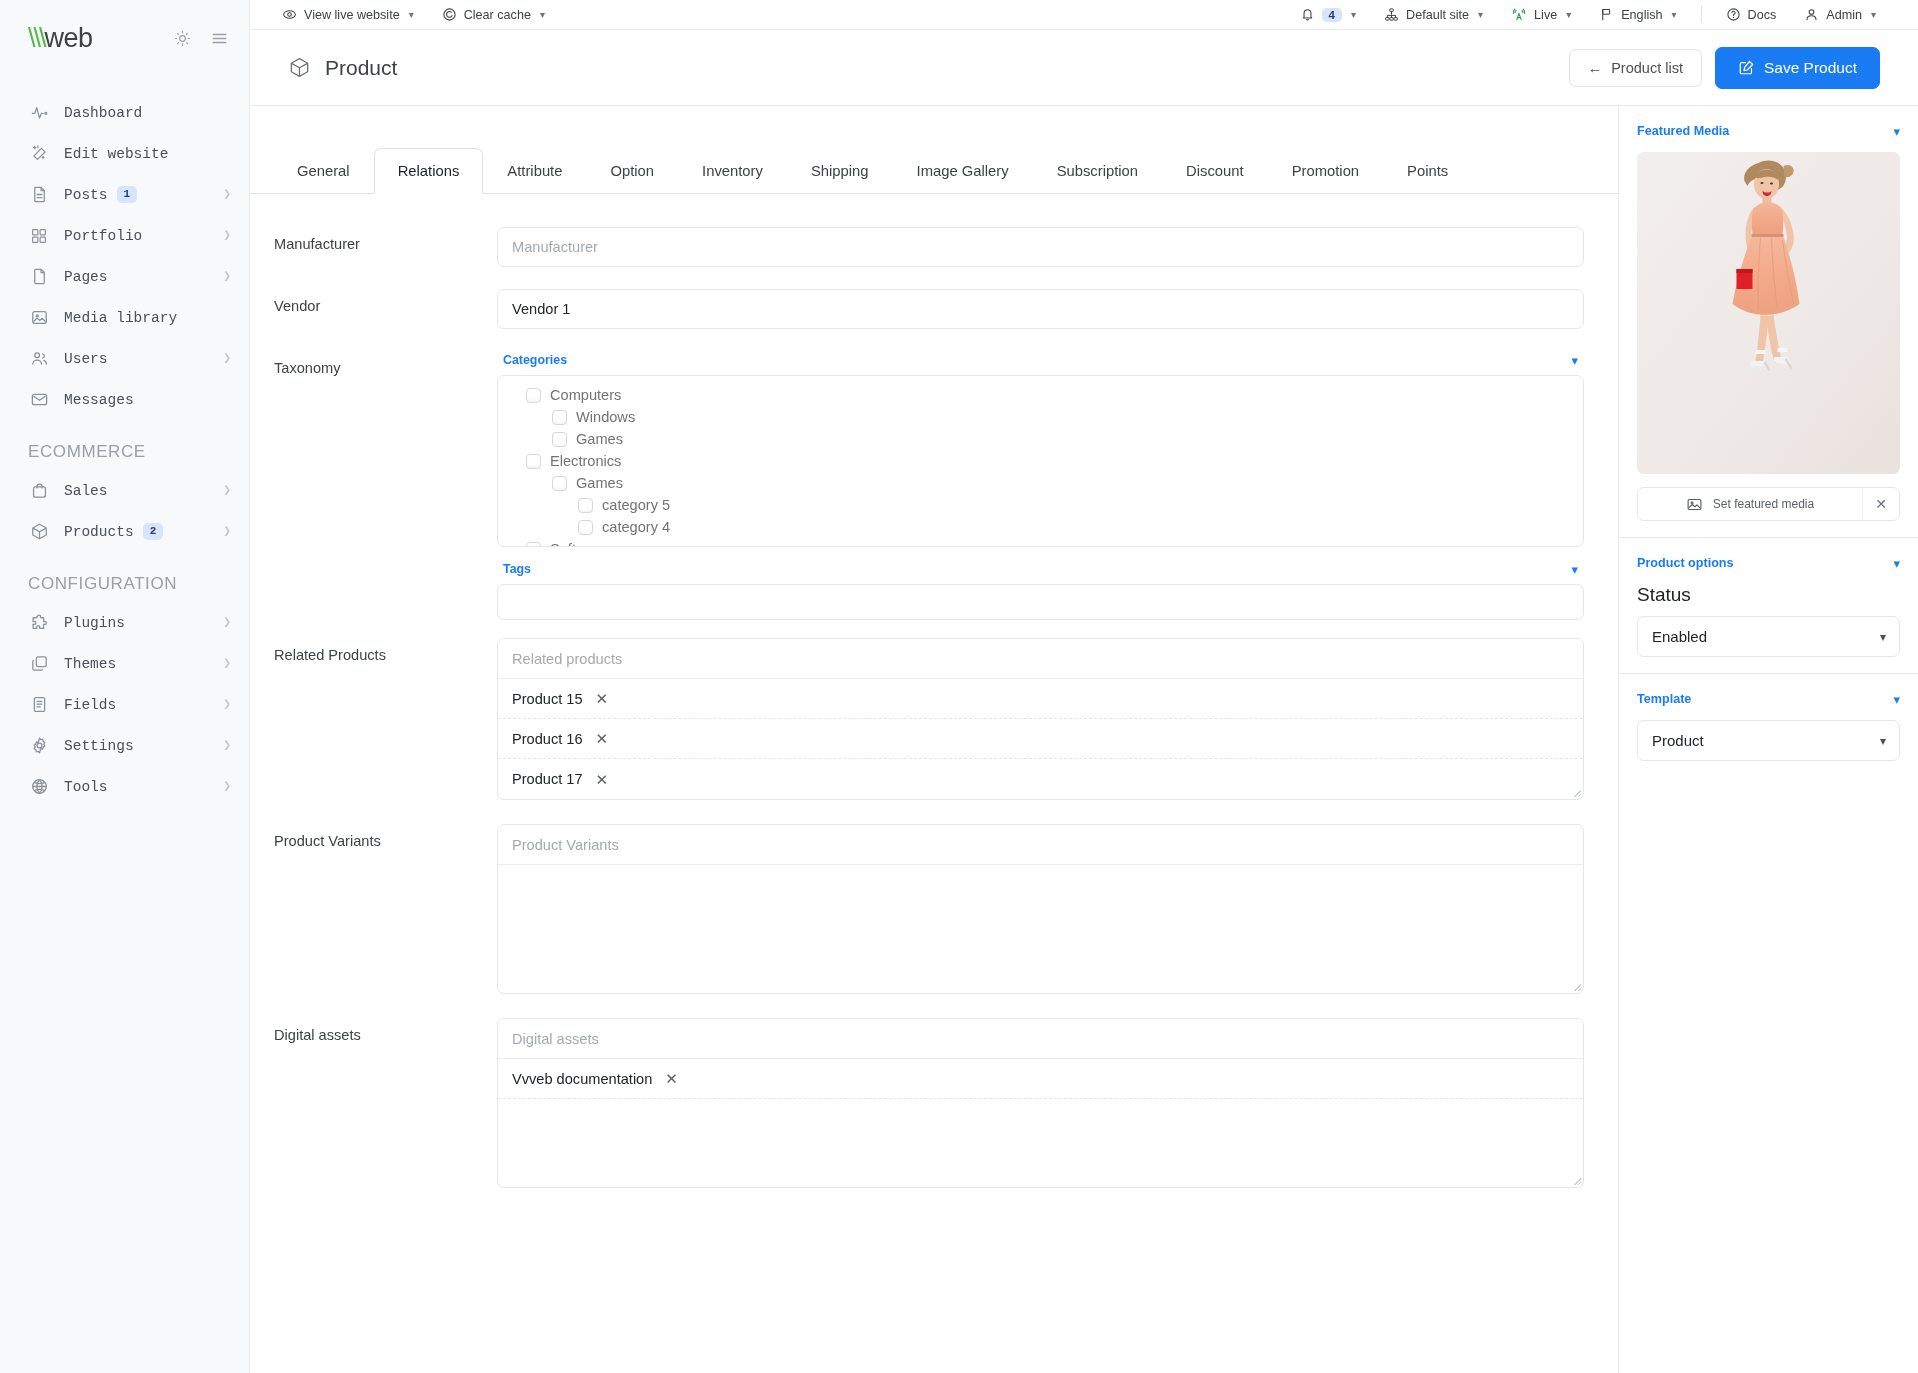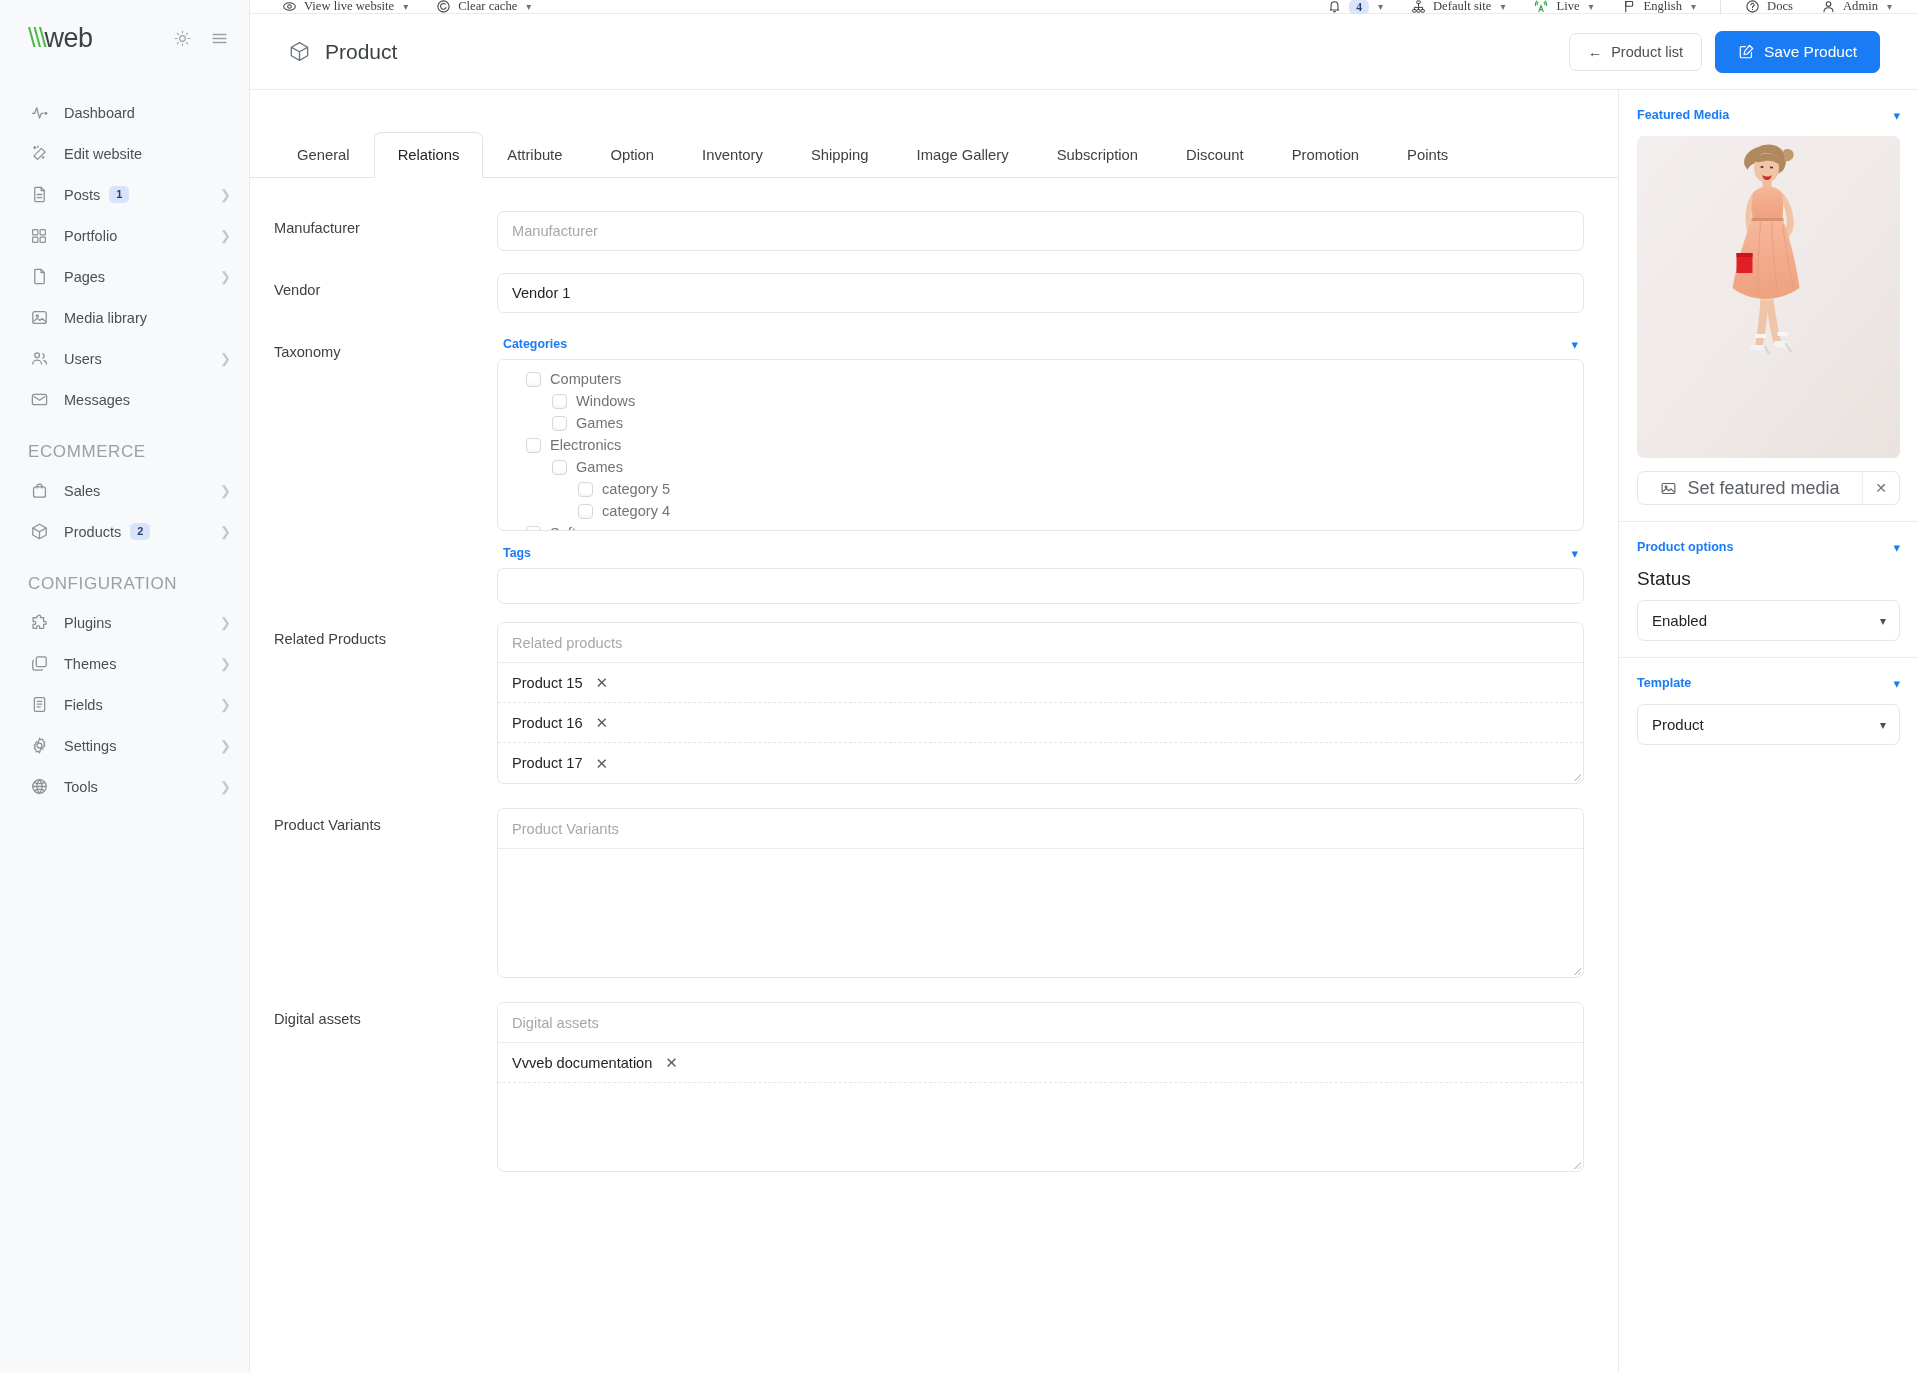--- a/index.html
+++ b/index.html
@@ -27,43 +27,43 @@
   .logo { font-size: 27px; letter-spacing: -0.5px; display:flex; align-items:baseline; }
   .logo .g { color: #53b947; font-weight: 400; letter-spacing: -2px; }
   .logo .d { color: #3d4245; font-weight: 400; }
   .brand-actions { margin-left: auto; display: flex; align-items: center; gap: 17px; }
   .ico-btn { width: 20px; height: 20px; display:flex; align-items:center; justify-content:center; cursor:pointer; color:#9aa0a6; }
 
   .nav { padding-top: 16px; }
   .nav-item {
     display: flex; align-items: center; height: 41px;
     padding: 0 18px 0 28px; cursor: pointer; color: #4a5056;
-    font-size: 14.5px; position: relative;
+    font-size: 14.5px; position: relative; font-family: Liberation Mono, monospace;
   }
   .nav-ico { width: 22px; height: 22px; flex: 0 0 22px; color: #8b9298; display:flex; align-items:center; justify-content:center; margin-right: 14px; }
   .nav-label { white-space: nowrap; }
   .badge {
     margin-left: 9px; background: #d8e4fb; color: #2c3e66;
     font-size: 11px; font-weight: 600; border-radius: 5px;
     padding: 2px 7px; line-height: 1.25;
   }
   .chev-r { margin-left: auto; color: #c3c8cc; font-size: 13px; line-height: 1; }
   .nav-section {
     font-size: 17px; letter-spacing: 0.6px; color: #9aa0a6;
     padding: 22px 28px 8px; text-transform: uppercase;
   }
 
   
   .content { flex: 1; display: flex; flex-direction: column; min-width: 0; }
 
   
   .topbar {
-    height: 14px; border-bottom: 1px solid #e8ebed;
+    height: 30px; border-bottom: 1px solid #e8ebed;
     display: flex; align-items: center; font-size: 12.6px; color: #3d4245;
-    background: #fff; padding: 0 12px 0 18px; font-family: Liberation Serif, serif;
+    background: #fff; padding: 0 28px 0 18px;
   }
   .tb-item { display: flex; align-items: center; gap: 7px; padding: 0 14px; height: 30px; cursor: pointer; white-space: nowrap; }
   .tb-ico { display:flex; align-items:center; justify-content:center; color:#3d4245; }
   .caret { color: #6c757d; font-size: 10px; line-height: 1; margin-left: 2px; }
   .tb-spacer { flex: 1; }
   .tb-badge { background:#d8e4fb; color:#2c3e66; font-size:11.5px; font-weight:600; border-radius:5px; padding:1px 7px; }
   .tb-sep { width:1px; height:17px; background:#dfe3e6; margin: 0 10px; }
   .green { color: #2aa44a; }
 
   
@@ -195,21 +195,21 @@
     border-radius: 7px; overflow: hidden; height: 322px; background:#f3f1f0;
     position: relative;
   }
   .set-media {
     margin-top: 13px; display:flex; align-items:center;
     border: 1px solid #e3e7ea; border-radius: 7px; height: 34px; background:#fff;
     cursor: pointer; overflow:hidden;
   }
   .set-media-lbl {
     flex: 1; display:flex; align-items:center; justify-content:center; gap: 10px;
-    font-size: 18px; color:#5a6066;
+    font-size: 12px; color:#5a6066;
   }
   .set-media-x {
     width: 37px; height: 100%; display:flex; align-items:center; justify-content:center;
     border-left: 1px solid #eceff1; color:#6c757d; font-size: 14px;
   }
   .field-lbl { font-size: 19px; color:#212529; margin-bottom: 10px; }
   .sel-wrap { position: relative; }
   .sel {
     width: 100%; height: 41px; border:1px solid #e3e7ea; border-radius: 7px;
     background:#fff; padding: 0 34px 0 14px; font-size: 15px; color:#212529;

